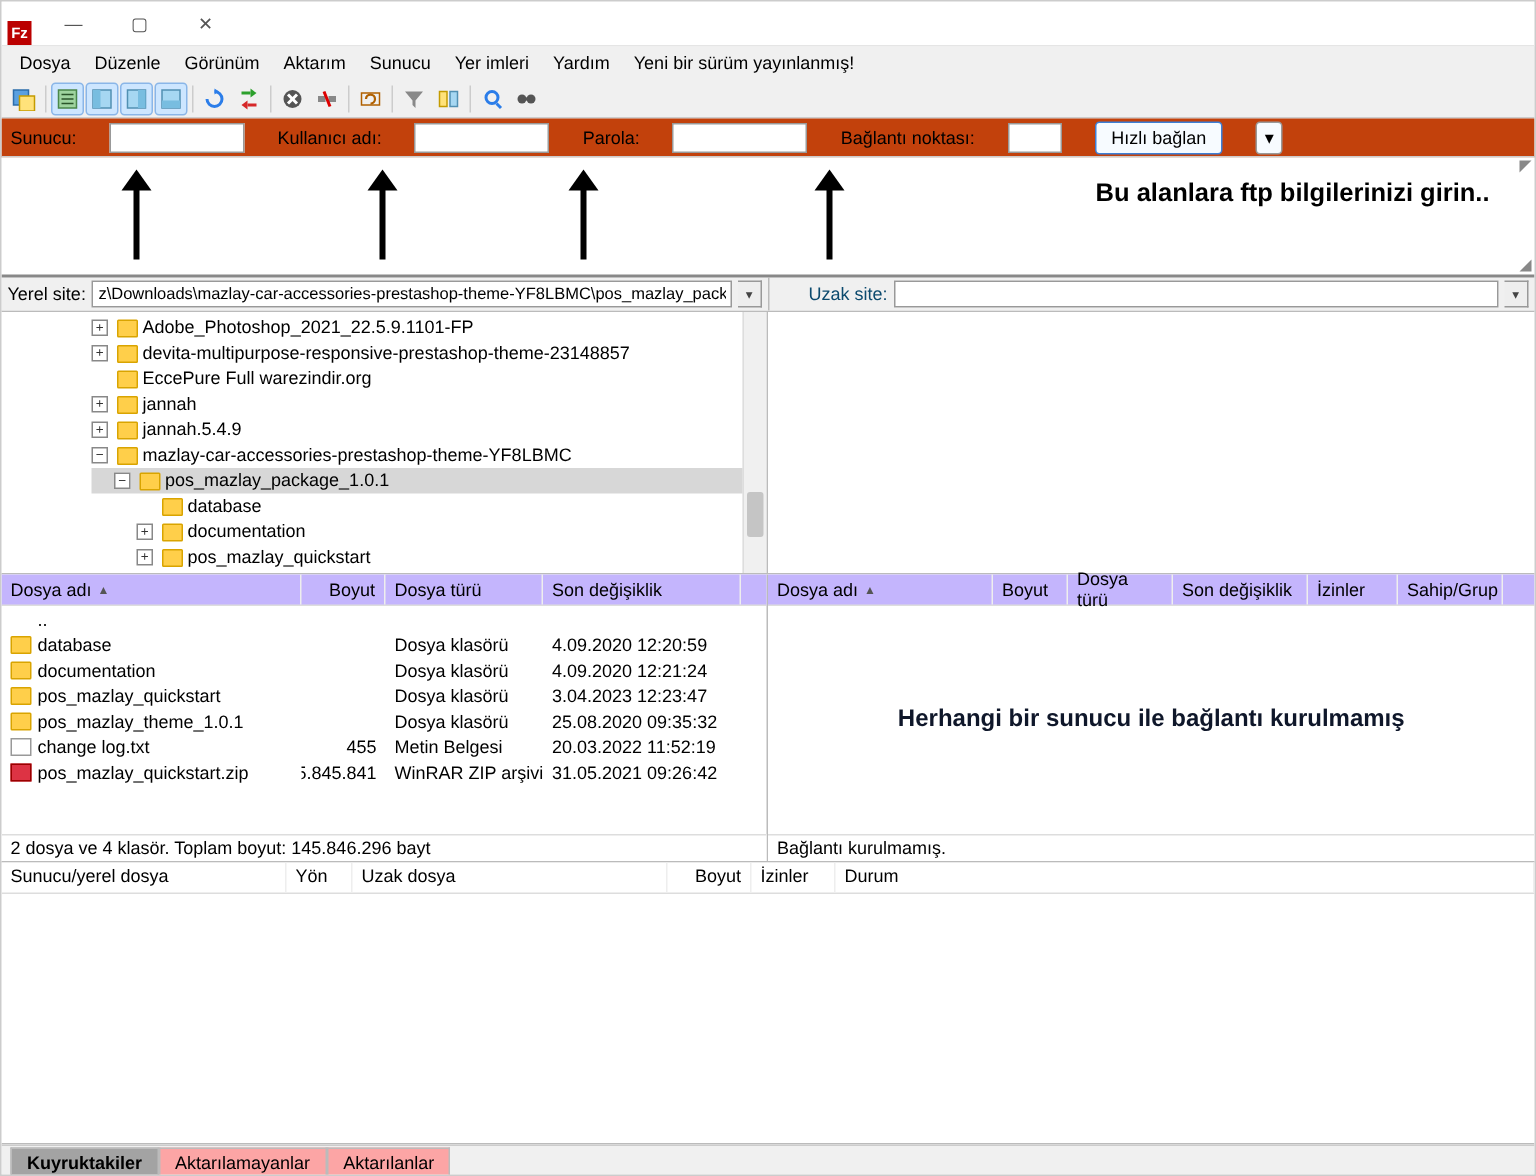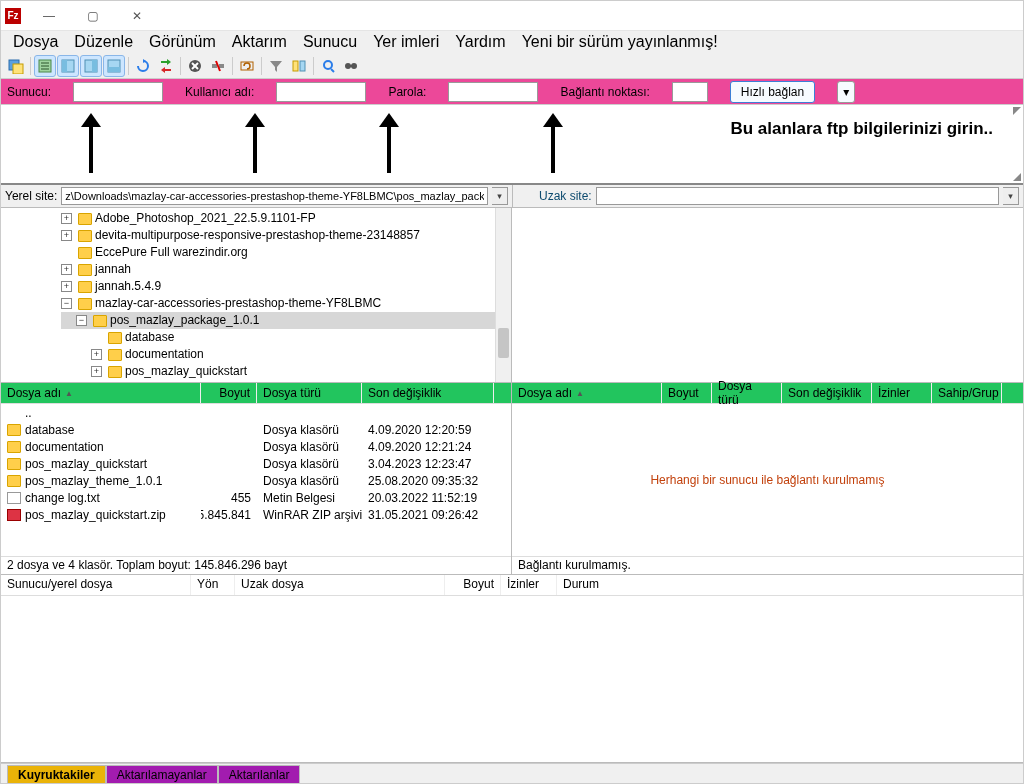--- a/index.html
+++ b/index.html
@@ -13,21 +13,21 @@
   overflow: hidden;
   display: flex;
   flex-direction: column;
   border: 1px solid #ccc;
 }
 
 .titlebar {
   height: 30px;
   background: #fff;
   display: flex;
-  align-items: center;
+  align-items: flex-end;
   padding: 0 4px;
   border-bottom: 1px solid #e5e5e5;
 }
 .titlebar .app-icon {
   width: 16px; height: 16px;
   background: #b00;
   display: inline-flex;
   align-items: center;
   justify-content: center;
   color: #fff;
@@ -50,21 +50,21 @@
 .menubar {
   background: #f0f0f0;
   height: 22px;
   display: flex;
   align-items: center;
   padding-left: 4px;
   gap: 0;
 }
 .menubar span {
   padding: 3px 8px;
-  font-size: 16px;
+  font-size: 12px;
 }
 
 .toolbar {
   background: #f0f0f0;
   height: 26px;
   display: flex;
   align-items: center;
   padding: 2px 4px;
   gap: 1px;
   border-bottom: 1px solid #ccc;
@@ -74,21 +74,21 @@
   display: flex;
   align-items: center;
   justify-content: center;
   border: 1px solid transparent;
   border-radius: 3px;
 }
 .tb-sep { width: 1px; height: 18px; background: #ccc; margin: 0 2px; }
 .tb-btn.active { background: #cde6ff; border-color: #8ab6e8; }
 
 .quickconnect {
-  background: #ec4899;
+  background: #c2410c;
   height: 26px;
   display: flex;
   align-items: center;
   padding: 2px 6px;
   gap: 22px;
   border-bottom: 1px solid #ccc;
 }
 .quickconnect label { font-size: 12px; }
 .quickconnect input {
   height: 20px;
@@ -264,21 +264,21 @@
 .list-pane {
   background:#fff;
   display:flex;
   flex-direction: column;
   position: relative;
 }
 .list-pane.local { flex:1 1 50%; border-right:1px solid #bbb; }
 .list-pane.remote { flex:1 1 50%; }
 .list-header {
   display:flex;
-  background:#22c55e;
+  background:#c4b5fd;
   border-bottom:1px solid #ddd;
   height:21px;
   font-size:12px;
 }
 .list-header .col {
   padding: 2px 6px;
   border-right:1px solid #eee;
   display:flex;
   align-items:center;
 }
@@ -304,22 +304,23 @@
   border-top:1px solid #ddd;
   padding: 1px 6px;
   font-size: 12px;
   background:#fff;
 }
 .remote-empty {
   flex:1;
   display:flex;
   align-items:center;
   justify-content:center;
-  color:#c2410c;
-  font-size:12px;
+  color:#0f172a;
+  font-size:16px;
+  font-weight:bold;
 }
 
 .queue {
   flex:1;
   background:#fff;
   display:flex;
   flex-direction:column;
   border-bottom:1px solid #bbb;
 }
 .queue-header {
@@ -338,26 +339,26 @@
   align-items:flex-end;
   padding-left:6px;
   gap:0;
   border-top:1px solid #ccc;
 }
 .bottom-tabs .tab {
   padding: 2px 10px;
   font-size: 12px;
   border:1px solid #bbb;
   border-bottom:none;
-  background:#a21caf;
+  background:#fca5a5;
   position:relative;
   top:1px;
 }
 .bottom-tabs .tab.active {
-  background:#eab308;
+  background:#a3a3a3;
   font-weight:bold;
 }
 
 .col-name-l { width: 200px; }
 .col-size-l { width: 56px; text-align: right; justify-content:flex-end;}
 .col-type-l { width: 105px; }
 .col-mod-l { width: 132px; }
 
 .col-name-r { width: 150px; }
 .col-size-r { width: 50px; text-align:right;}

